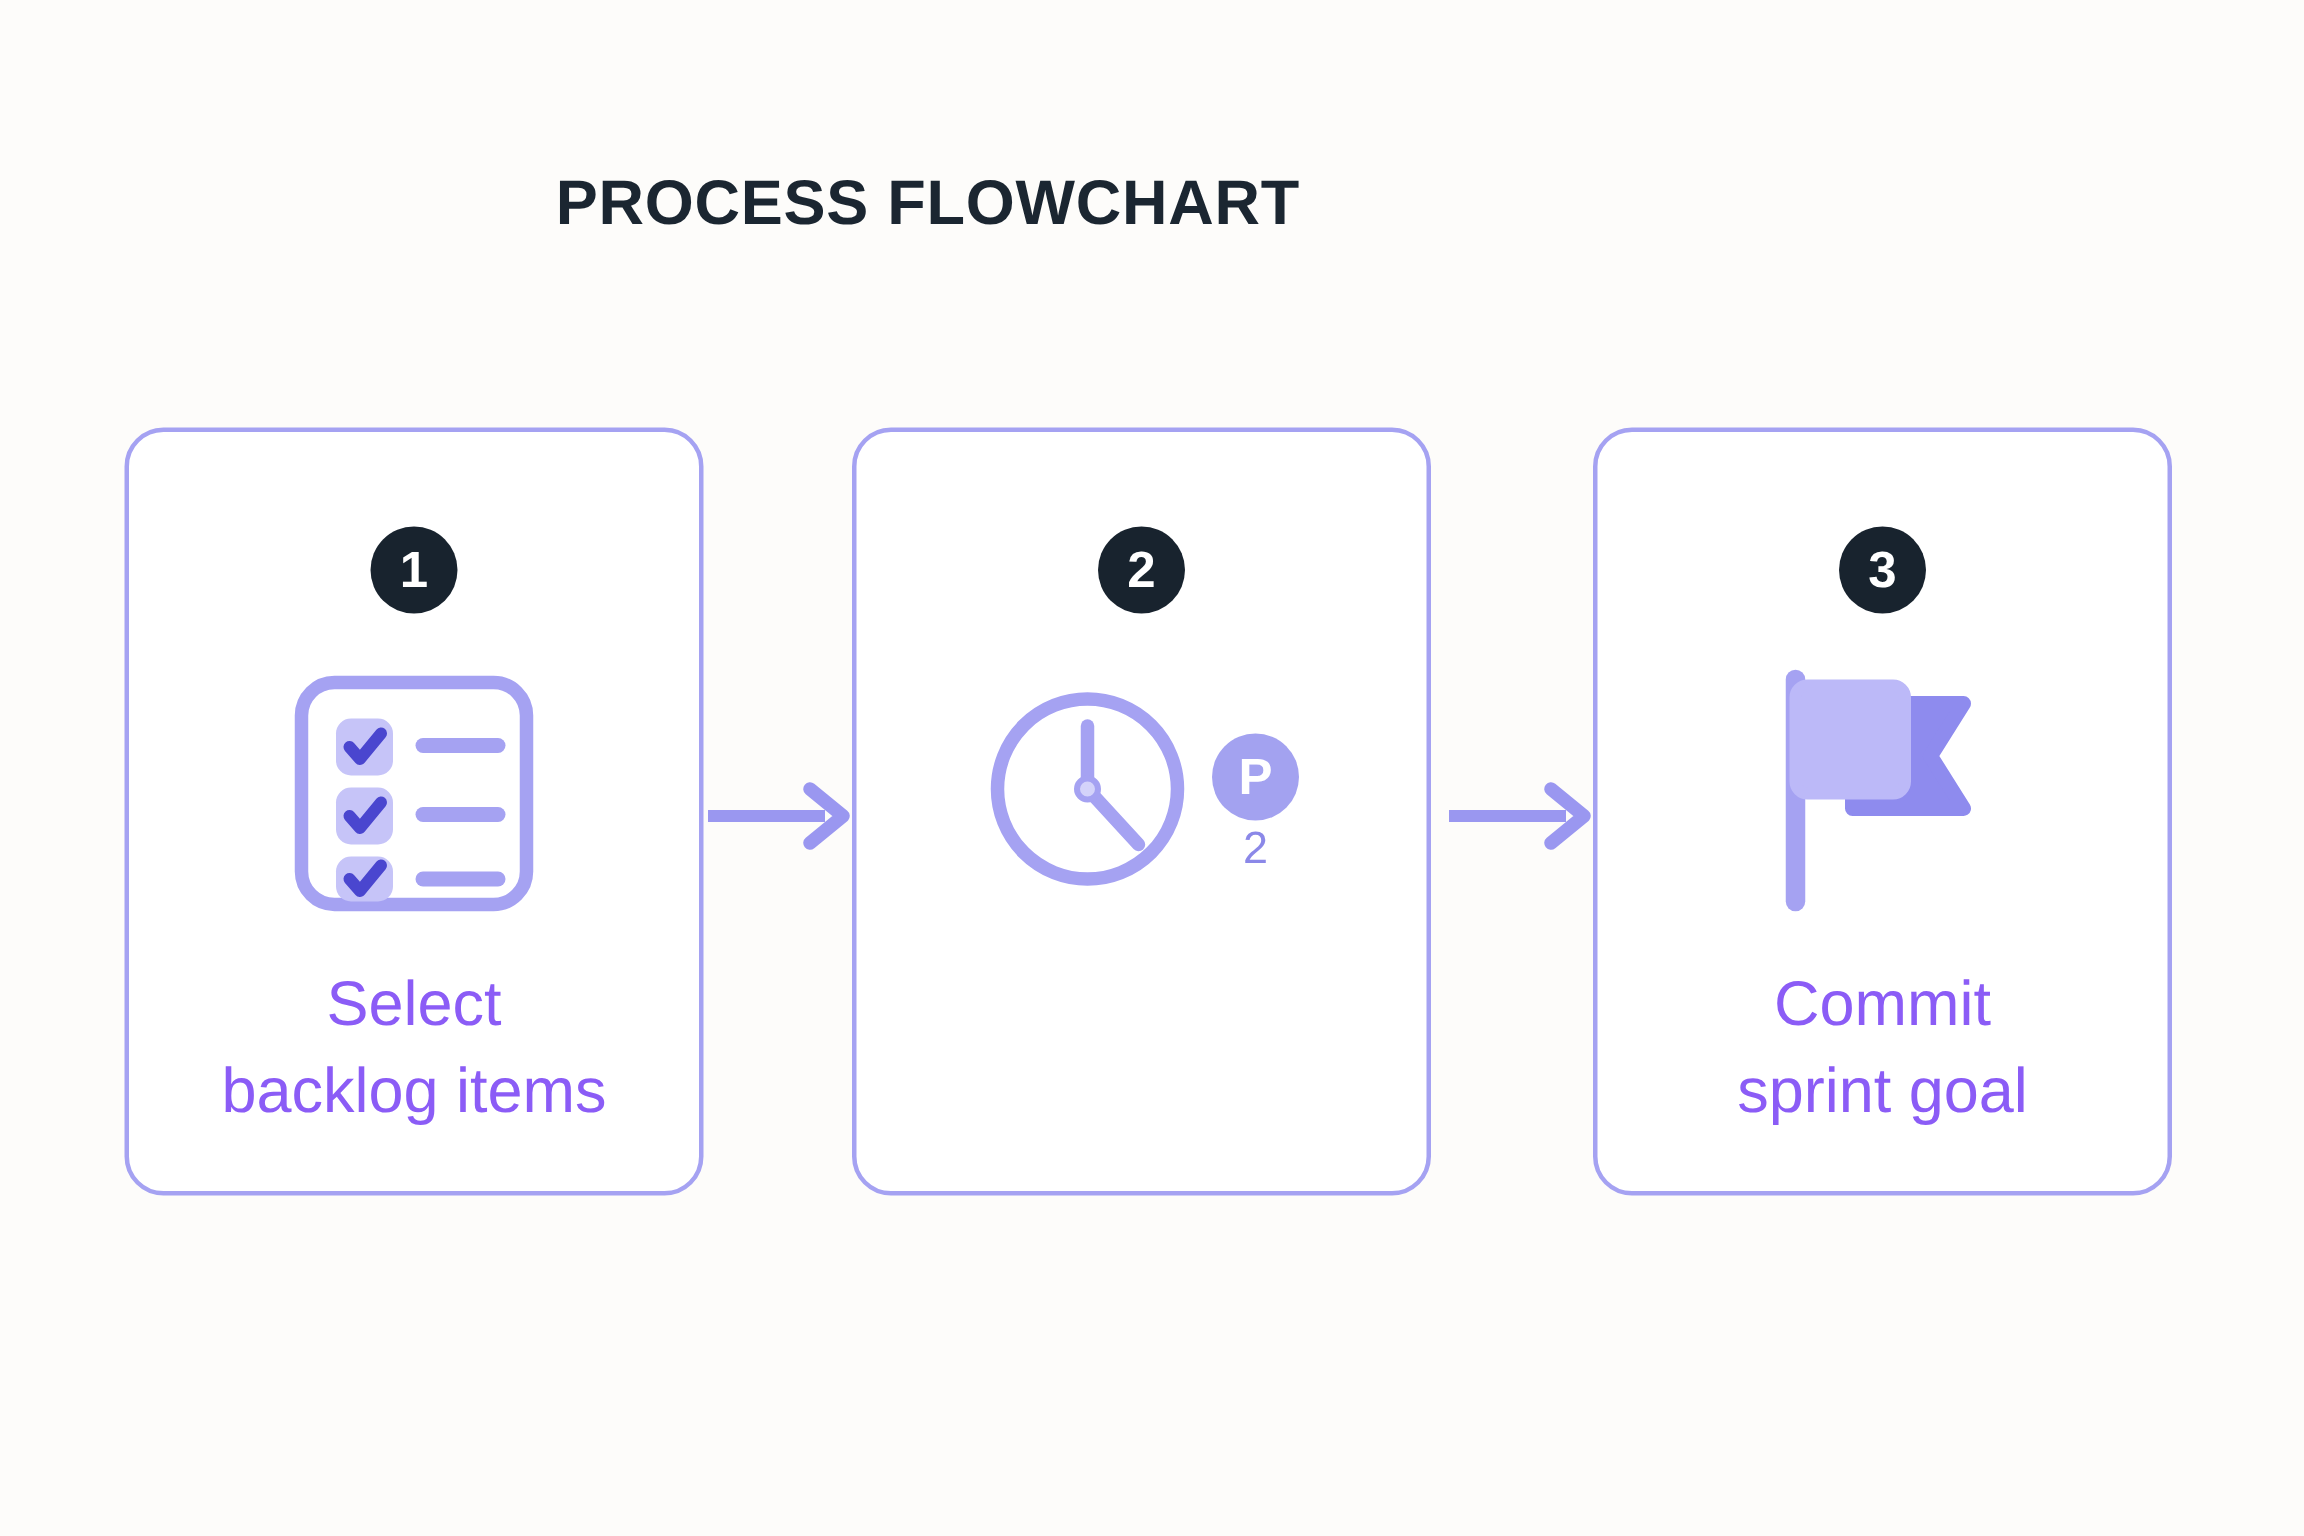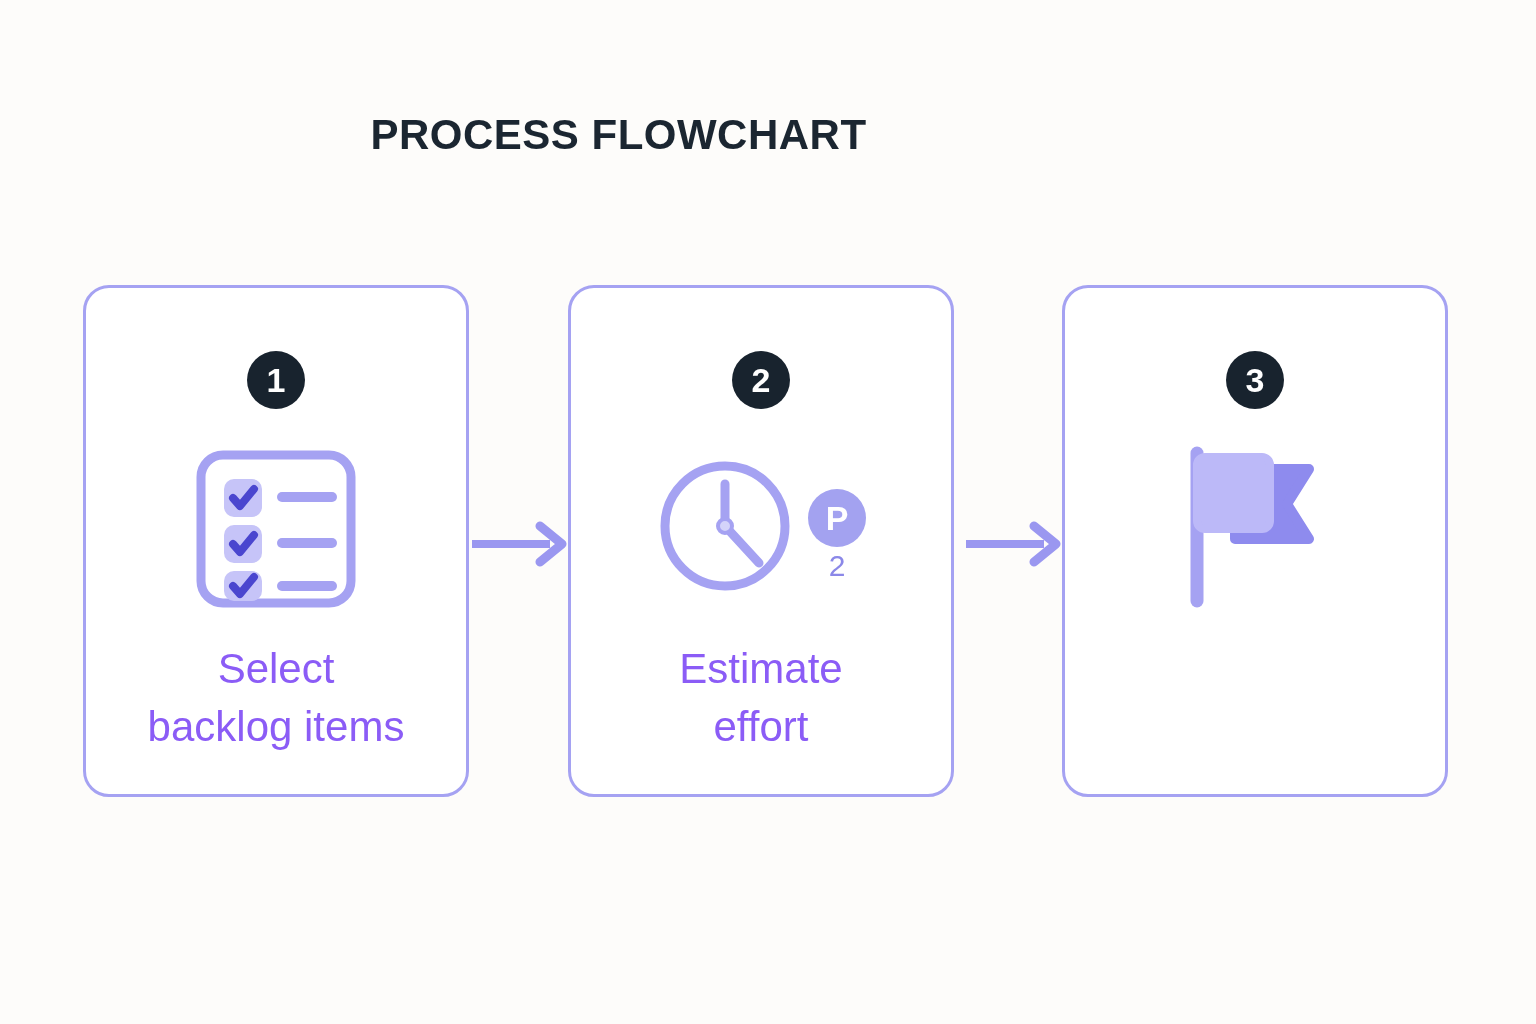--- a/index.html
+++ b/index.html
@@ -188,22 +188,20 @@
           <line x1="69" y1="69" x2="103" y2="106" stroke="#a5a2f2" stroke-width="9" stroke-linecap="round"></line>
           <circle cx="69" cy="69" r="7" fill="#d4d3fa" stroke="#a5a2f2" stroke-width="4"></circle>
         </svg>
         <div class="p-badge-col">
           <div class="p-badge">P</div>
           <div class="p-value">2</div>
         </div>
       </div>
     </div>
 
-    <div class="step-label">Estimate
-effort</div>
   </div>
 
   <div class="flow-arrow arrow-2">
     <svg width="96" height="52" viewBox="0 0 96 52" aria-hidden="true">
       <line x1="0" y1="26" x2="78" y2="26" stroke="#9a97f0" stroke-width="8"></line>
       <path d="M68 8 L90 26 L68 44" fill="none" stroke="#9a97f0" stroke-width="9" stroke-linecap="round" stroke-linejoin="round"></path>
     </svg>
   </div>
 
   <div class="step-card card-3">
@@ -213,15 +211,17 @@
       <svg width="160" height="170" viewBox="0 0 160 170" aria-hidden="true">
 
         <line x1="22" y1="12" x2="22" y2="160" stroke="#a5a2f2" stroke-width="13" stroke-linecap="round"></line>
 
         <path d="M60 28 L134 28 L112 63 L134 98 L60 98 Z" fill="#8e8bee" stroke="#8e8bee" stroke-width="10" stroke-linejoin="round"></path>
 
         <rect x="22" y="16" width="73" height="72" rx="8" ry="8" fill="#bcb9f8" stroke="#bcb9f8" stroke-width="8" stroke-linejoin="round"></rect>
       </svg>
     </div>
 
+    <div class="step-label">Commit
+sprint goal</div>
   </div>
 
 </div>
 
 </body></html>

